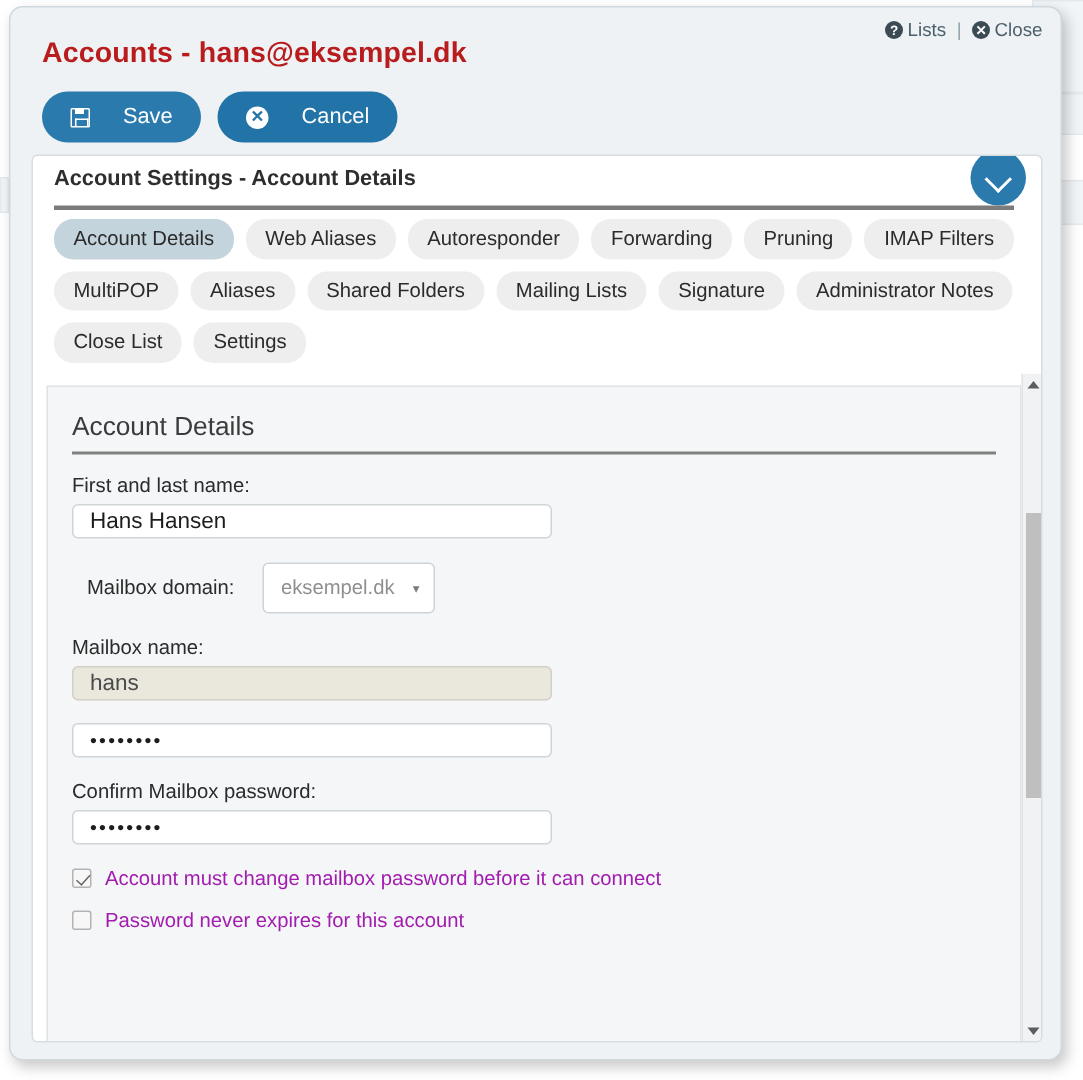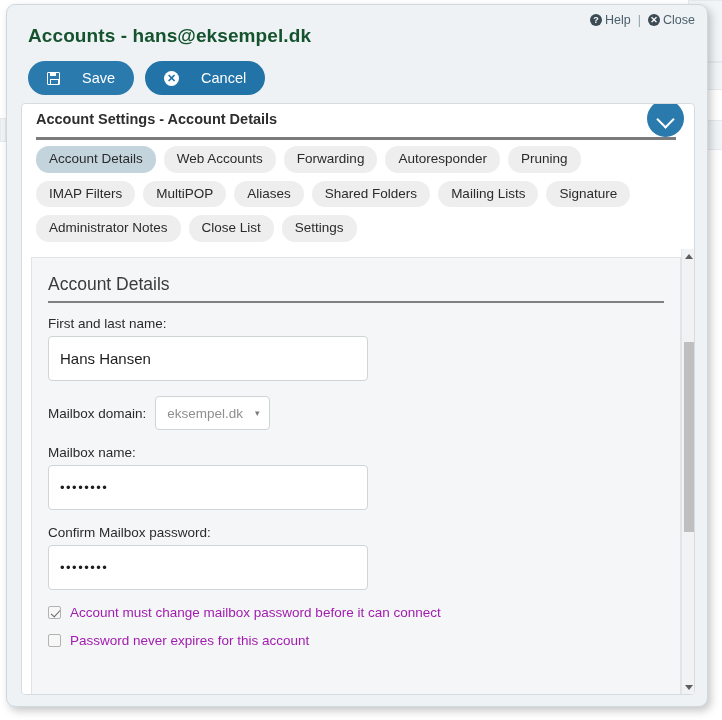--- a/index.html
+++ b/index.html
@@ -58,21 +58,21 @@
     font-weight: bold;
   }
   .link-wrap { display: inline-flex; align-items: center; cursor: pointer; }
 
   
   #dialog-title {
     position: absolute;
     left: 21px; top: 20px;
     font-size: 19px;
     font-weight: bold;
-    color: #14532d;
+    color: #b91c1c;
     letter-spacing: .1px;
   }
 
   
   .btnrow {
     position: absolute;
     left: 21px; top: 56px;
     display: flex; gap: 11px;
   }
   .btn {
@@ -184,21 +184,21 @@
 
   .section-title {
     font-size: 17.5px; color: #3b3b3b; margin: 2px 0 6px 0;
   }
   .section-rule { height: 2px; background: #808080; margin-bottom: 13px; }
 
   .field-label {
     font-size: 13.5px; color: #2b2b2b; margin-bottom: 5px; display: block;
   }
   .text-input {
-    width: 320px; height: 45px;
+    width: 320px; height: 23px;
     background: #ffffff;
     border: 1px solid #cfd4d7;
     border-radius: 4px;
     padding: 0 11px;
     font-size: 15px;
     color: #1d1d1d;
     font-family: "Liberation Sans", sans-serif;
     margin-bottom: 15px;
     display: block;
   }
@@ -282,21 +282,21 @@
   <div class="bg-strip" style="left:688px; top:62px; width:40px; height:28px;"></div>
   <div class="bg-strip" style="left:700px; top:120px; width:30px; height:30px; border-radius:4px;"></div>
   <div class="bg-strip" style="left:0px; top:118px; width:6px; height:24px;"></div>
 </div>
 
 <div id="dialog">
 
   <div class="toplinks">
     <span class="link-wrap">
       <span class="glyph-circle">?</span>
-      <span>Help</span>
+      <span>Lists</span>
     </span>
     <span class="sep">|</span>
     <span class="link-wrap">
       <span class="glyph-circle">✕</span>
       <span>Close</span>
     </span>
   </div>
 
   <div id="dialog-title">Accounts - hans@eksempel.dk</div>
 
@@ -314,23 +314,23 @@
   <div id="panel">
 
     <div id="panel-header">
       <div id="panel-title">Account Settings - Account Details</div>
       <div id="chevron-btn"></div>
     </div>
     <div id="panel-rule"></div>
 
     <div id="tabs">
       <div class="tab active">Account Details</div>
-      <div class="tab">Web Accounts</div>
+      <div class="tab">Web Aliases</div>
+      <div class="tab">Autoresponder</div>
       <div class="tab">Forwarding</div>
-      <div class="tab">Autoresponder</div>
       <div class="tab">Pruning</div>
       <div class="tab">IMAP Filters</div>
       <div class="tab">MultiPOP</div>
       <div class="tab">Aliases</div>
       <div class="tab">Shared Folders</div>
       <div class="tab">Mailing Lists</div>
       <div class="tab">Signature</div>
       <div class="tab">Administrator Notes</div>
       <div class="tab">Close List</div>
       <div class="tab">Settings</div>
@@ -340,28 +340,29 @@
       <div id="content">
         <div id="content-inner">
 
           <div class="section-title">Account Details</div>
           <div class="section-rule"></div>
 
           <label class="field-label">First and last name:</label>
           <input class="text-input" type="text" value="Hans Hansen" style="">
 
           <div class="inline-row">
-            <span class="field-label" style="margin:0;">Mailbox domain:</span>
+            <span class="field-label" style="margin:10px;">Mailbox domain:</span>
             <div class="select-box">
               <span>eksempel.dk</span>
               <span class="caret">▾</span>
             </div>
           </div>
 
           <label class="field-label">Mailbox name:</label>
+          <input class="text-input readonly" type="text" readonly="" value="hans" style="">
 
           <input class="text-input pw" type="text" value="••••••••" style="">
 
           <label class="field-label">Confirm Mailbox password:</label>
           <input class="text-input pw" type="text" value="••••••••" style="">
 
           <div class="check-row">
             <span class="cb checked"></span>
             <span class="check-label">Account must change mailbox password before it can connect</span>
           </div>

